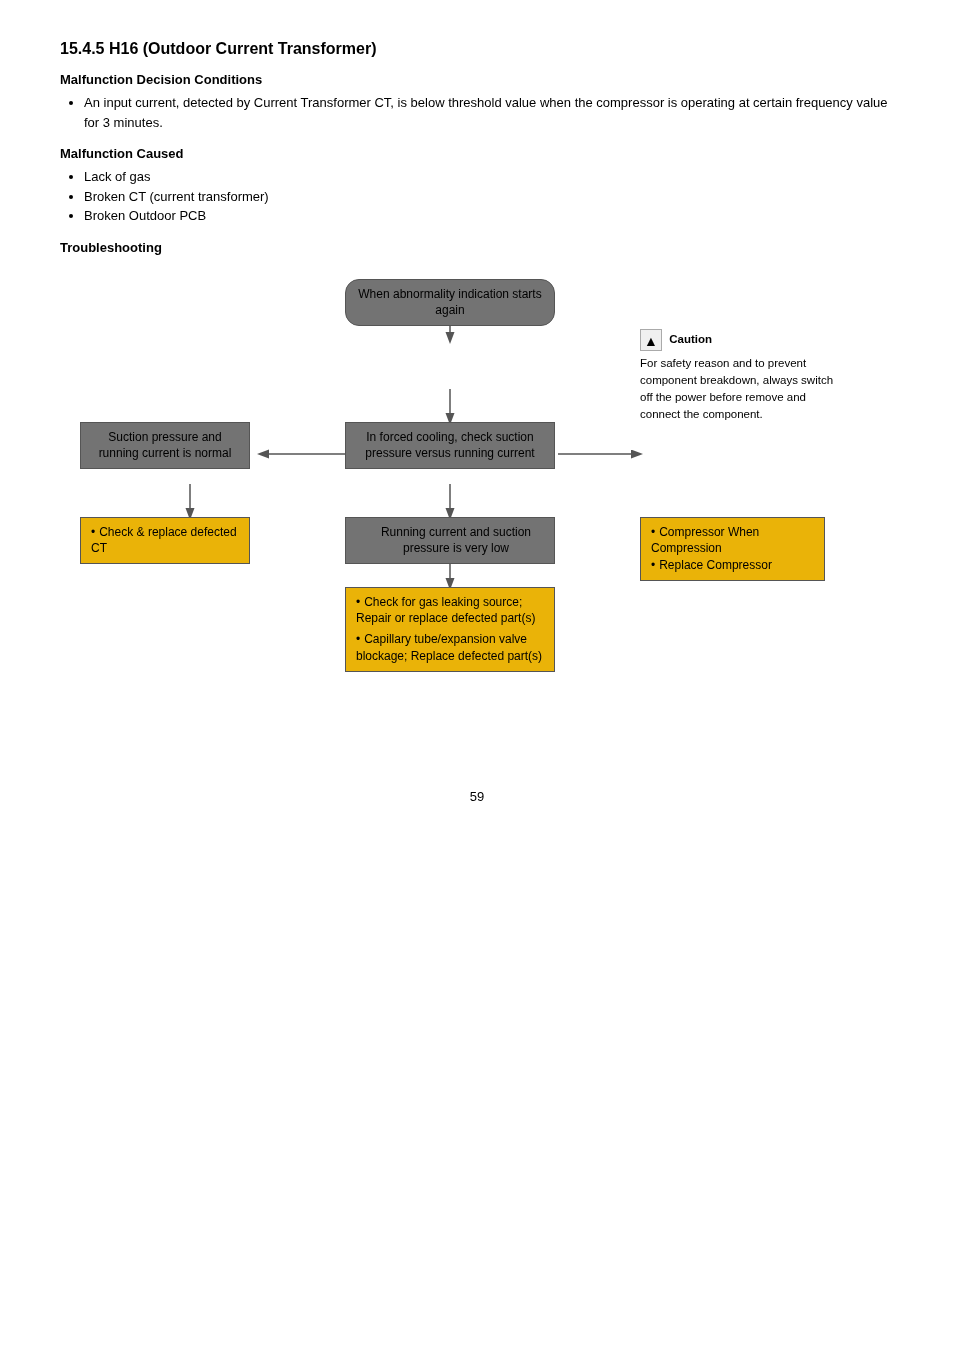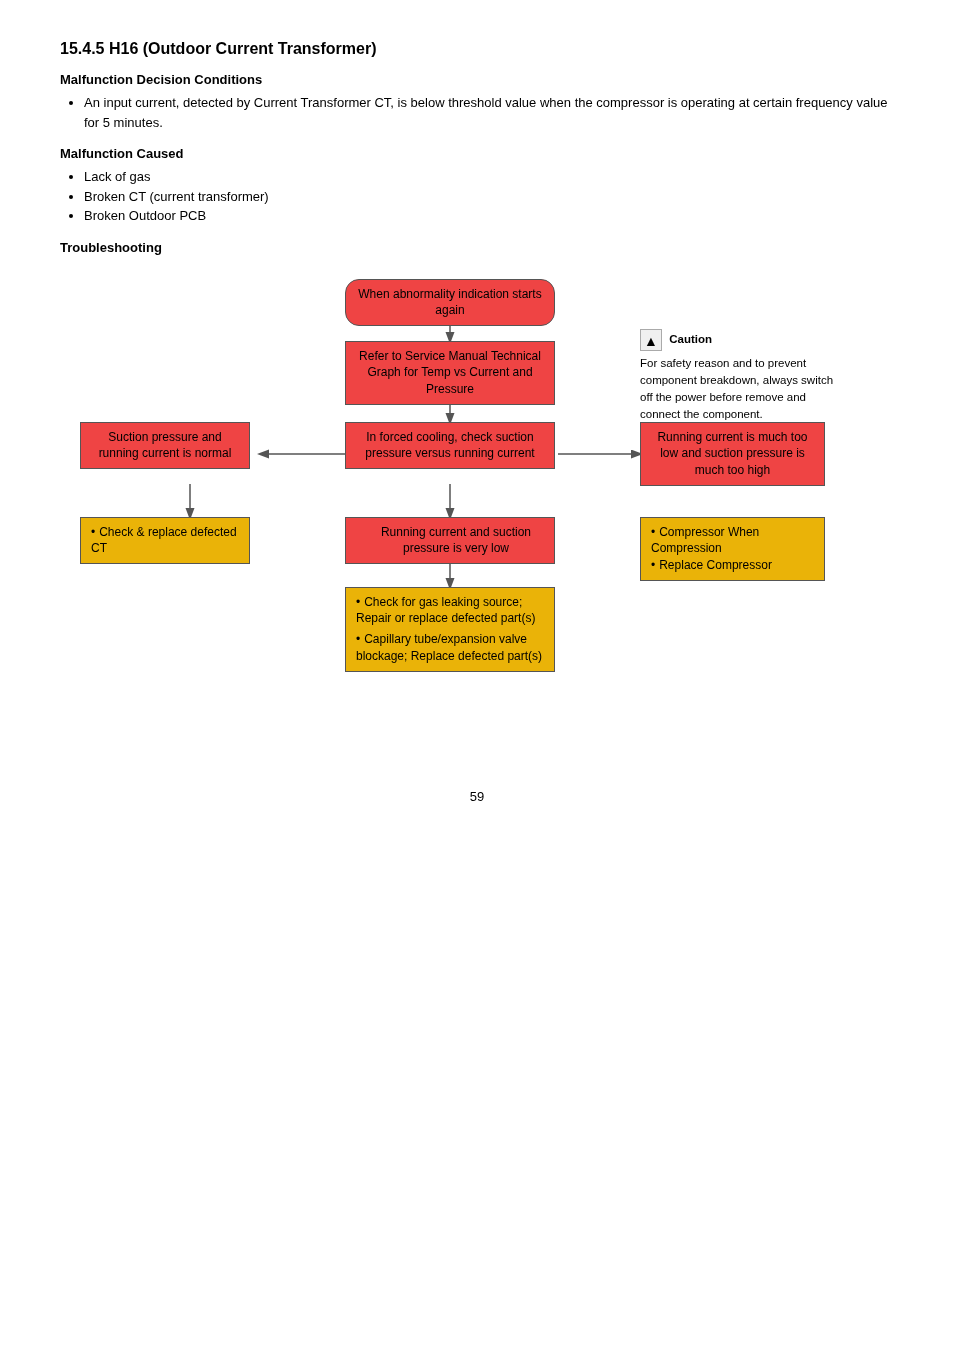--- a/index.html
+++ b/index.html
@@ -31,21 +31,21 @@
       position: relative;
       width: 100%;
       margin-top: 10px;
       height: 480px;
     }
 
     
     .fc-box {
       position: absolute;
       border: 1px solid #555;
-      background: #ef4444;
+      background: #737373;
       padding: 6px 8px;
       font-size: 12px;
       line-height: 1.4;
       text-align: center;
     }
     .fc-box.rounded {
       border-radius: 14px;
     }
     .fc-box.shaded {
       background: #eab308;
@@ -95,21 +95,21 @@
 </head>
 <body>
 
 <div class="section">
   <h1 class="section-title">15.4.5   H16 (Outdoor Current Transformer)</h1>
 </div>
 
 <div class="section">
   <h2 class="sub-heading">Malfunction Decision Conditions</h2>
   <ul>
-    <li>An input current, detected by Current Transformer CT, is below threshold value when the compressor is operating at certain frequency value for 5 minutes.</li>
+    <li>An input current, detected by Current Transformer CT, is below threshold value when the compressor is operating at certain frequency value for 3 minutes.</li>
   </ul>
 </div>
 
 <div class="section">
   <h2 class="sub-heading">Malfunction Caused</h2>
   <ul>
     <li>Lack of gas</li>
     <li>Broken CT (current transformer)</li>
     <li>Broken Outdoor PCB</li>
   </ul>
@@ -140,43 +140,35 @@
       <marker id="arr" markerWidth="8" markerHeight="8" refX="6" refY="3" orient="auto">
         <path d="M0,0 L0,6 L8,3 z" fill="#555"></path>
       </marker>
     </defs>
   </svg>
 
   <div class="fc-box rounded" style="left:285px; top:10px; width:210px;">
     <span>When abnormality indication starts again</span>
   </div>
 
-  <div class="fc-box" style="left:285px; top:72px; width:210px;">
-    <span>Refer to Service Manual Technical Graph
-for Temp vs Current and Pressure</span>
-  </div>
 
   <div class="fc-box" style="left:285px; top:153px; width:210px;">
     <span>In forced cooling, check suction pressure
 versus running current</span>
   </div>
 
   <div class="fc-box" style="left:20px; top:153px; width:170px;">
     <span>Suction pressure and running current is
 normal</span>
   </div>
 
   <div class="fc-box shaded" style="left:20px; top:248px; width:170px; text-align:left; padding:6px 10px;">
     <span style="margin-right:4px;">•</span><span>Check &amp; replace defected CT</span>
   </div>
 
-  <div class="fc-box" style="left:580px; top:153px; width:185px;">
-    <span>Running current is much too low and
-suction pressure is much too high</span>
-  </div>
 
   <div class="fc-box shaded" style="left:580px; top:248px; width:185px; text-align:left; padding:6px 10px;">
     <div><span style="margin-right:4px;">•</span><span>Compressor When Compression</span></div>
     <div><span style="margin-right:4px;">•</span><span>Replace Compressor</span></div>
   </div>
 
   <div class="fc-box" style="left:285px; top:248px; width:210px;padding-left:20px;">
     <span>Running current and suction pressure is
 very low</span>
   </div>

